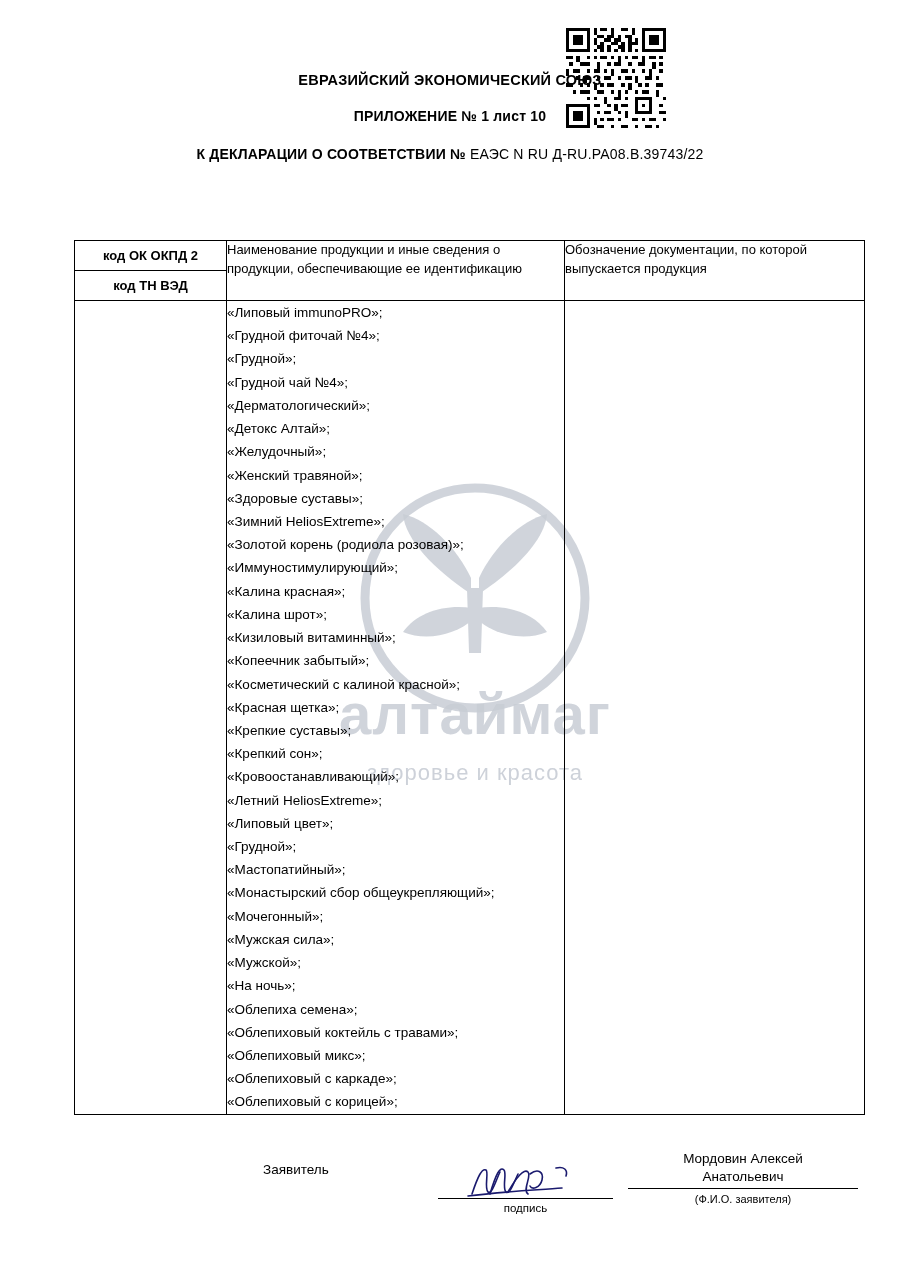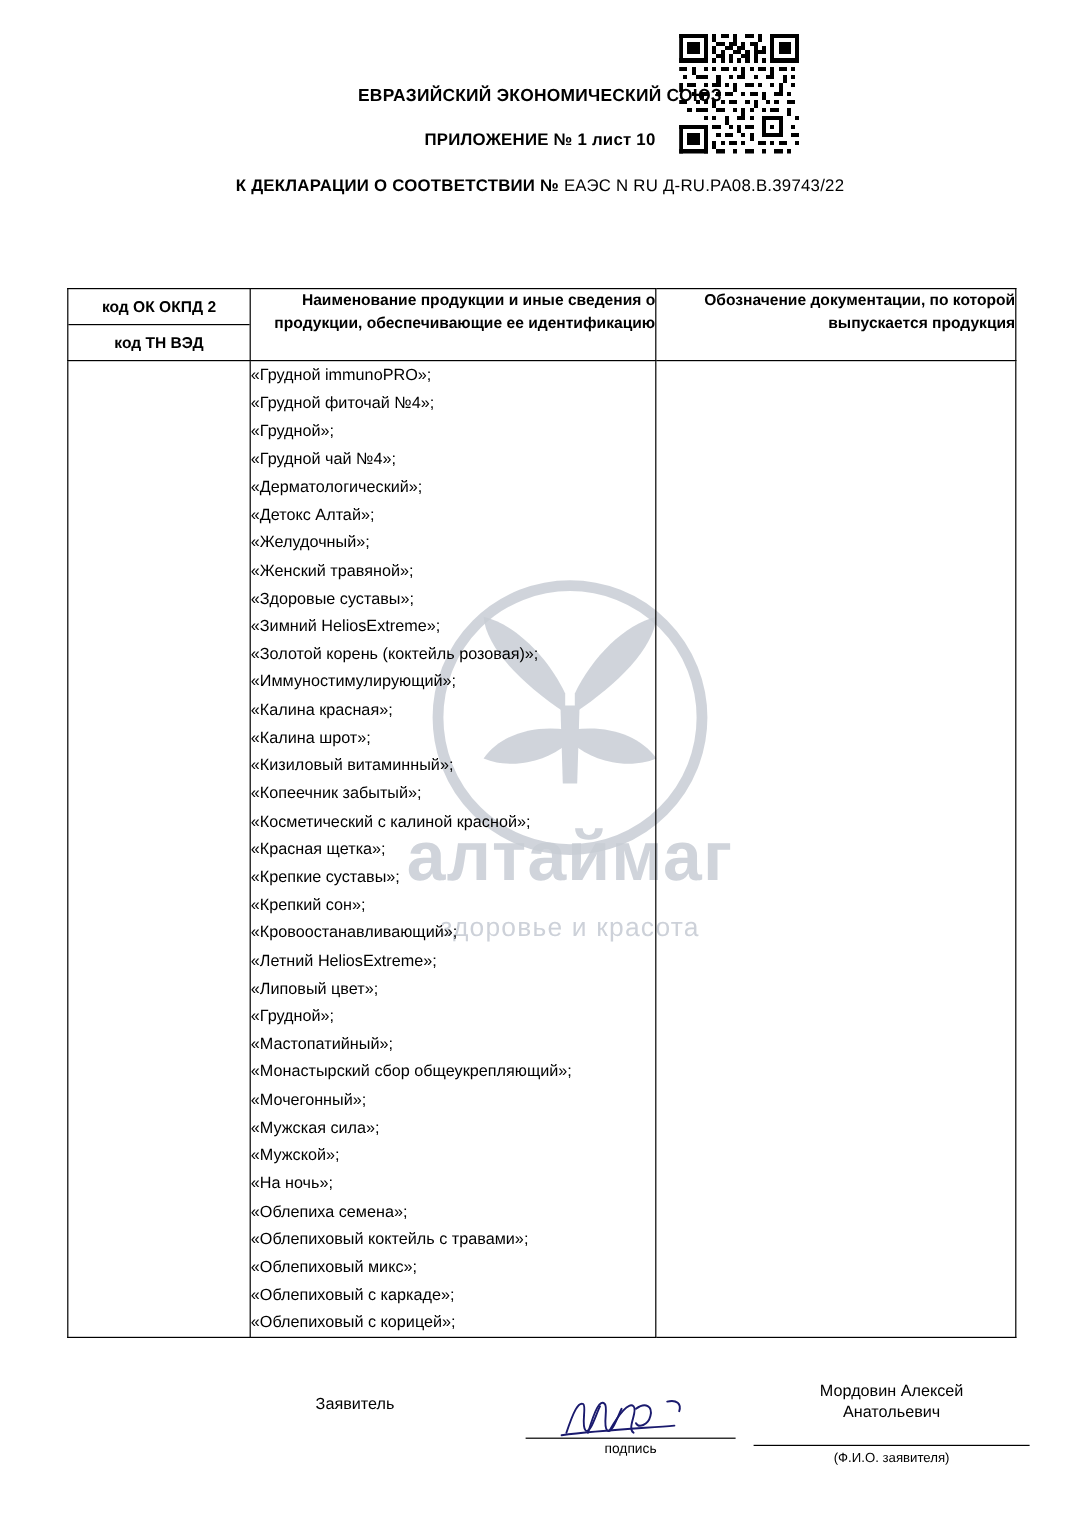--- a/index.html
+++ b/index.html
@@ -83,21 +83,21 @@
     text-align: center;
     font-size: 22px;
     color: #c8cdd5;
     opacity: 0.9;
     letter-spacing: 1px;
   }
 
   
   .tbl {
     position: absolute;
-    left: 56px;
+    left: 74px;
     top: 240px;
     width: 790px;
     border-collapse: collapse;
     table-layout: fixed;
     z-index: 10;
   }
   .tbl td, .tbl th {
     border: 1px solid #000;
     vertical-align: top;
     padding: 0;
@@ -107,23 +107,23 @@
   .col-c { width: 300px; }
 
   .head-a-top, .head-a-bot {
     font-weight: bold;
     font-size: 13px;
     text-align: center;
     padding: 7px 4px;
   }
   .head-a-top { border-bottom: 1px solid #000; }
   .head-b, .head-c {
-    font-weight: bold;
+    font-weight: normal;
     font-size: 13px;
-    text-align: right;
+    text-align: left;
     padding: 13px 10px;
     line-height: 1.45;
     margin-left: 16px;
   }
 
   .body-b {
     padding: 12px 10px 14px 10px;
     font-size: 13.5px;
     line-height: 1.72;
   }
@@ -166,21 +166,21 @@
     margin-top: 3px;
   }
   .name-block {
     position: absolute;
     left: 570px;
     top: 2px;
     width: 230px;
     text-align: center;
     line-height: 1.35;
   }
-  .name-line { border-bottom: 1px solid #000; padding-bottom: 18px; }
+  .name-line { border-bottom: 1px solid #000; padding-bottom: 2px; }
   .name-caption { font-size: 11px; margin-top: 3px; }
 </style>
 </head>
 <body>
 
 <div class="page">
 
   <div class="qr-wrap">
     <svg width="100" height="100" viewBox="0 0 29 29" shape-rendering="crispEdges" aria-hidden="true">
       <rect width="29" height="29" fill="#ffffff"></rect>
@@ -372,31 +372,31 @@
         <td>
           <div class="head-a-top">код ОК ОКПД 2</div>
           <div class="head-a-bot">код ТН ВЭД</div>
         </td>
         <td class="head-b">Наименование продукции и иные сведения о продукции, обеспечивающие ее идентификацию</td>
         <td class="head-c">Обозначение документации, по которой выпускается продукция</td>
       </tr>
       <tr>
         <td class="body-a"></td>
         <td class="body-b">
-          <div>«Грудной immunoPRO»;</div>
+          <div>«Липовый immunoPRO»;</div>
           <div>«Грудной фиточай №4»;</div>
           <div>«Грудной»;</div>
           <div>«Грудной чай №4»;</div>
           <div>«Дерматологический»;</div>
           <div>«Детокс Алтай»;</div>
           <div>«Желудочный»;</div>
           <div>«Женский травяной»;</div>
           <div>«Здоровые суставы»;</div>
           <div>«Зимний HeliosExtreme»;</div>
-          <div>«Золотой корень (коктейль розовая)»;</div>
+          <div>«Золотой корень (родиола розовая)»;</div>
           <div>«Иммуностимулирующий»;</div>
           <div>«Калина красная»;</div>
           <div>«Калина шрот»;</div>
           <div>«Кизиловый витаминный»;</div>
           <div>«Копеечник забытый»;</div>
           <div>«Косметический с калиной красной»;</div>
           <div>«Красная щетка»;</div>
           <div>«Крепкие суставы»;</div>
           <div>«Крепкий сон»;</div>
           <div>«Кровоостанавливающий»;</div>

